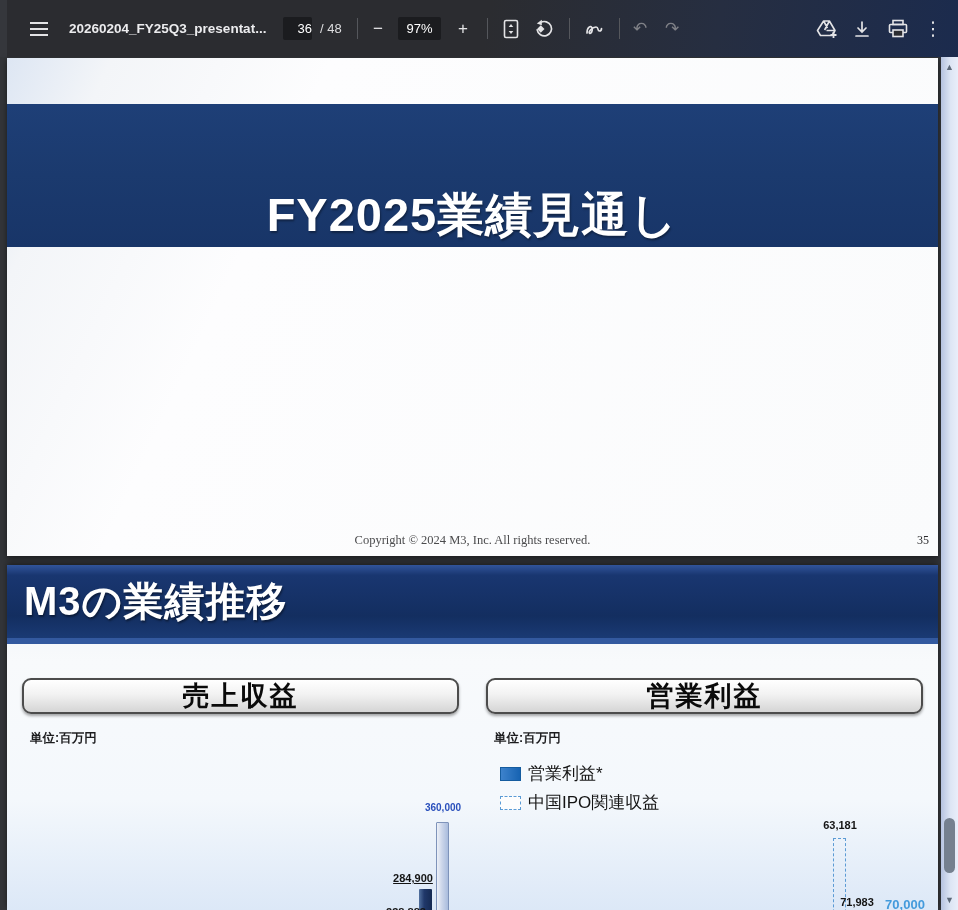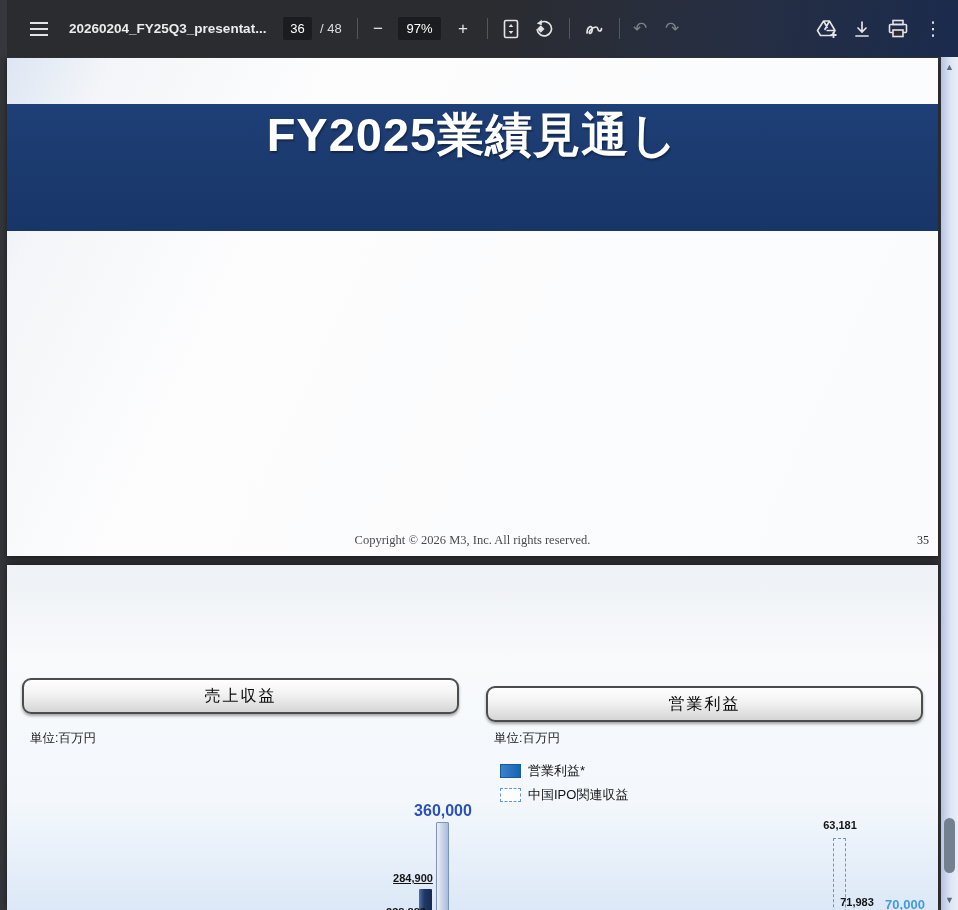--- a/index.html
+++ b/index.html
@@ -20,60 +20,60 @@
   .tb-text { font-size:13px; color:#dedee0; }
   .glyph { font-size:17px; line-height:1; }
   .dim { color:#808288; }
   svg.icon { display:block; }
 
   
   .viewer { position:absolute; left:0; top:57px; width:958px; height:853px; background:#333539; }
   .pageA { position:absolute; left:7px; top:1px; width:931px; height:498px;
     background:linear-gradient(115deg,#dde6f3 0%,#f3f5f8 9%,#fdfdfe 28%,#fafbfc 100%);
     box-shadow:0 2px 6px rgba(0,0,0,.5); }
-  .bandA { position:absolute; left:0; top:46px; width:931px; height:127px;
+  .bandA { position:absolute; left:0; top:46px; width:931px; height:143px;
     background:linear-gradient(180deg,#1e3f77 0%,#1b3a6e 50%,#183568 100%);
-    display:flex; align-items:flex-start; justify-content:center; }
+    display:flex; align-items:flex-end; justify-content:center; }
   .bandA-title { color:#fff; font-size:47px; font-weight:700; letter-spacing:1px;
     text-shadow:1px 2px 2px rgba(0,0,0,.35); }
   .copyright { position:absolute; left:0; bottom:8px; width:100%; text-align:center;
     font-family:"Liberation Serif", serif; font-size:12.5px; color:#4b4b4d; }
   .pagenum { position:absolute; right:9px; bottom:8px; font-family:"Liberation Serif", serif;
     font-size:12px; color:#2b2b2d; }
 
   .pageB { position:absolute; left:7px; top:508px; width:931px; height:345px;
     background:linear-gradient(180deg,#eef1f5 0%,#f8fafc 28%,#f4f8fc 68%,#dce8f7 100%);
     box-shadow:0 -2px 6px rgba(0,0,0,.45); }
   .bandB { position:absolute; left:0; top:0; width:931px; height:79px;
     background:linear-gradient(180deg,#31549a 0%,#193670 14%,#132e60 70%,#1a3a74 100%);
     border-bottom:6px solid #33599f; display:flex; align-items:center; }
   .bandB-title { color:#fff; font-size:40px; font-weight:700; padding-left:17px; letter-spacing:1px;
     text-shadow:1px 2px 2px rgba(0,0,0,.4); }
 
   .panel-btn { position:absolute; height:36px; border:2px solid #4c4c4c; border-radius:9px;
     background:linear-gradient(180deg,#ffffff 0%,#f2f2f2 45%,#d5d5d5 100%);
     box-shadow:0 2px 3px rgba(0,0,0,.35); display:flex; align-items:center; justify-content:center; }
-  .panel-btn span { font-size:16px; font-weight:400; color:#0a0a0a; letter-spacing:2px; }
-  .unit { position:absolute; font-size:12.5px; font-weight:400; color:#1c1c1e; }
+  .panel-btn span { font-size:27px; font-weight:700; color:#0a0a0a; letter-spacing:2px; }
+  .unit { position:absolute; font-size:12.5px; font-weight:700; color:#1c1c1e; }
 
   .legend { position:absolute; left:493px; top:197px; }
   .legend-row { display:flex; align-items:center; margin-bottom:6px; }
   .swatch { width:21px; height:14px; margin-right:7px; }
   .swatch-solid { background:linear-gradient(90deg,#3d82cc,#1763b2); border:1px solid #155c9f; }
   .swatch-dashed { background:#fdfdfd; border:1.5px dashed #5b9bd5; }
-  .legend-label { font-size:13px; color:#141414; }
+  .legend-label { font-size:17px; color:#141414; }
 
   .bar { position:absolute; border-radius:1px 1px 0 0; }
   .bar-navy { background:linear-gradient(90deg,#52719f 0%,#20386a 40%,#152a52 100%); }
   .bar-navy-lt { background:linear-gradient(90deg,#edf1f8 0%,#ccd6ea 45%,#a9bcdd 100%); border:1px solid #7e93ba; }
   .bar-dashed { position:absolute; border:1.5px dashed #5b9bd5; background:transparent; }
 
   .blabel { position:absolute; width:58px; text-align:center; font-size:11px; font-weight:700;
     color:#141414; white-space:nowrap; }
-  .blabel-blue { color:#2a50bc; font-size:16px;text-align:center; }
+  .blabel-blue { color:#2a50bc; font-size:10px;text-align:center; }
   .blabel-ltblue { color:#449bdc; font-size:13px; }
 
   
   .scrollbar { position:absolute; right:0; top:57px; width:17px; height:853px;
     background:linear-gradient(90deg,#b6c3e0 0%,#dde5f4 55%,#e9eefa 100%); }
   .sb-arrow { position:absolute; left:0; width:17px; height:16px; display:flex; align-items:center;
     justify-content:center; font-size:9px; color:#5c6878; cursor:pointer; }
   .sb-thumb { position:absolute; left:3px; top:761px; width:11px; height:55px; background:#75808f;
     border-radius:6px; cursor:grab; }
 </style>
@@ -91,21 +91,21 @@
               <rect y="6" width="18" height="2"></rect>
               <rect y="12" width="18" height="2"></rect>
             </g>
           </svg>
       </span>
     </div>
     <div class="tb-item" style="left:62px;">
       <span class="tb-title">20260204_FY25Q3_presentat...</span>
     </div>
     <div class="tb-item" style="left:276px;">
-      <input class="tb-input" style="width: 29px;" value="36">
+      <input class="tb-input" style="width: 29px; text-align: right;" value="36">
     </div>
     <div class="tb-item" style="left:313px;">
       <span class="tb-text">/ 48</span>
     </div>
     <div class="tb-sep" style="left:350px;"></div>
     <div class="tb-item tb-btn" style="left:358px; width:26px;">
       <span class="glyph">−</span>
     </div>
     <div class="tb-item" style="left:391px;">
       <input class="tb-input" style="width: 43px;" value="97%">
@@ -175,30 +175,33 @@
       <span class="glyph" style="font-size:19px;">⋮</span>
     </div>
   </div>
 
   <div class="viewer">
 
     <div class="pageA">
       <div class="bandA">
         <div class="bandA-title">FY2025業績見通し</div>
       </div>
-      <div class="copyright">Copyright © 2026  M3, Inc.  All rights reserved.</div>
+      <div class="copyright">Copyright © 2024  M3, Inc.  All rights reserved.</div>
       <div class="pagenum">35</div>
     </div>
 
     <div class="pageB">
+      <div class="bandB">
+        <div class="bandB-title">M3の業績推移</div>
+      </div>
 
       <div class="panel-btn" style="left:15px; top:113px; width:437px;">
         <span>売上収益</span>
       </div>
-      <div class="panel-btn" style="left:479px; top:113px; width:437px;margin-top:8px;">
+      <div class="panel-btn" style="left:479px; top:113px; width:437px;">
         <span>営業利益</span>
       </div>
 
       <div class="unit" style="left:23px; top:165px;">単位:百万円</div>
       <div class="unit" style="left:487px; top:165px;">単位:百万円</div>
 
       <div class="legend">
         <div class="legend-row">
           <span class="swatch swatch-solid"></span>
           <span class="legend-label">営業利益*</span>

